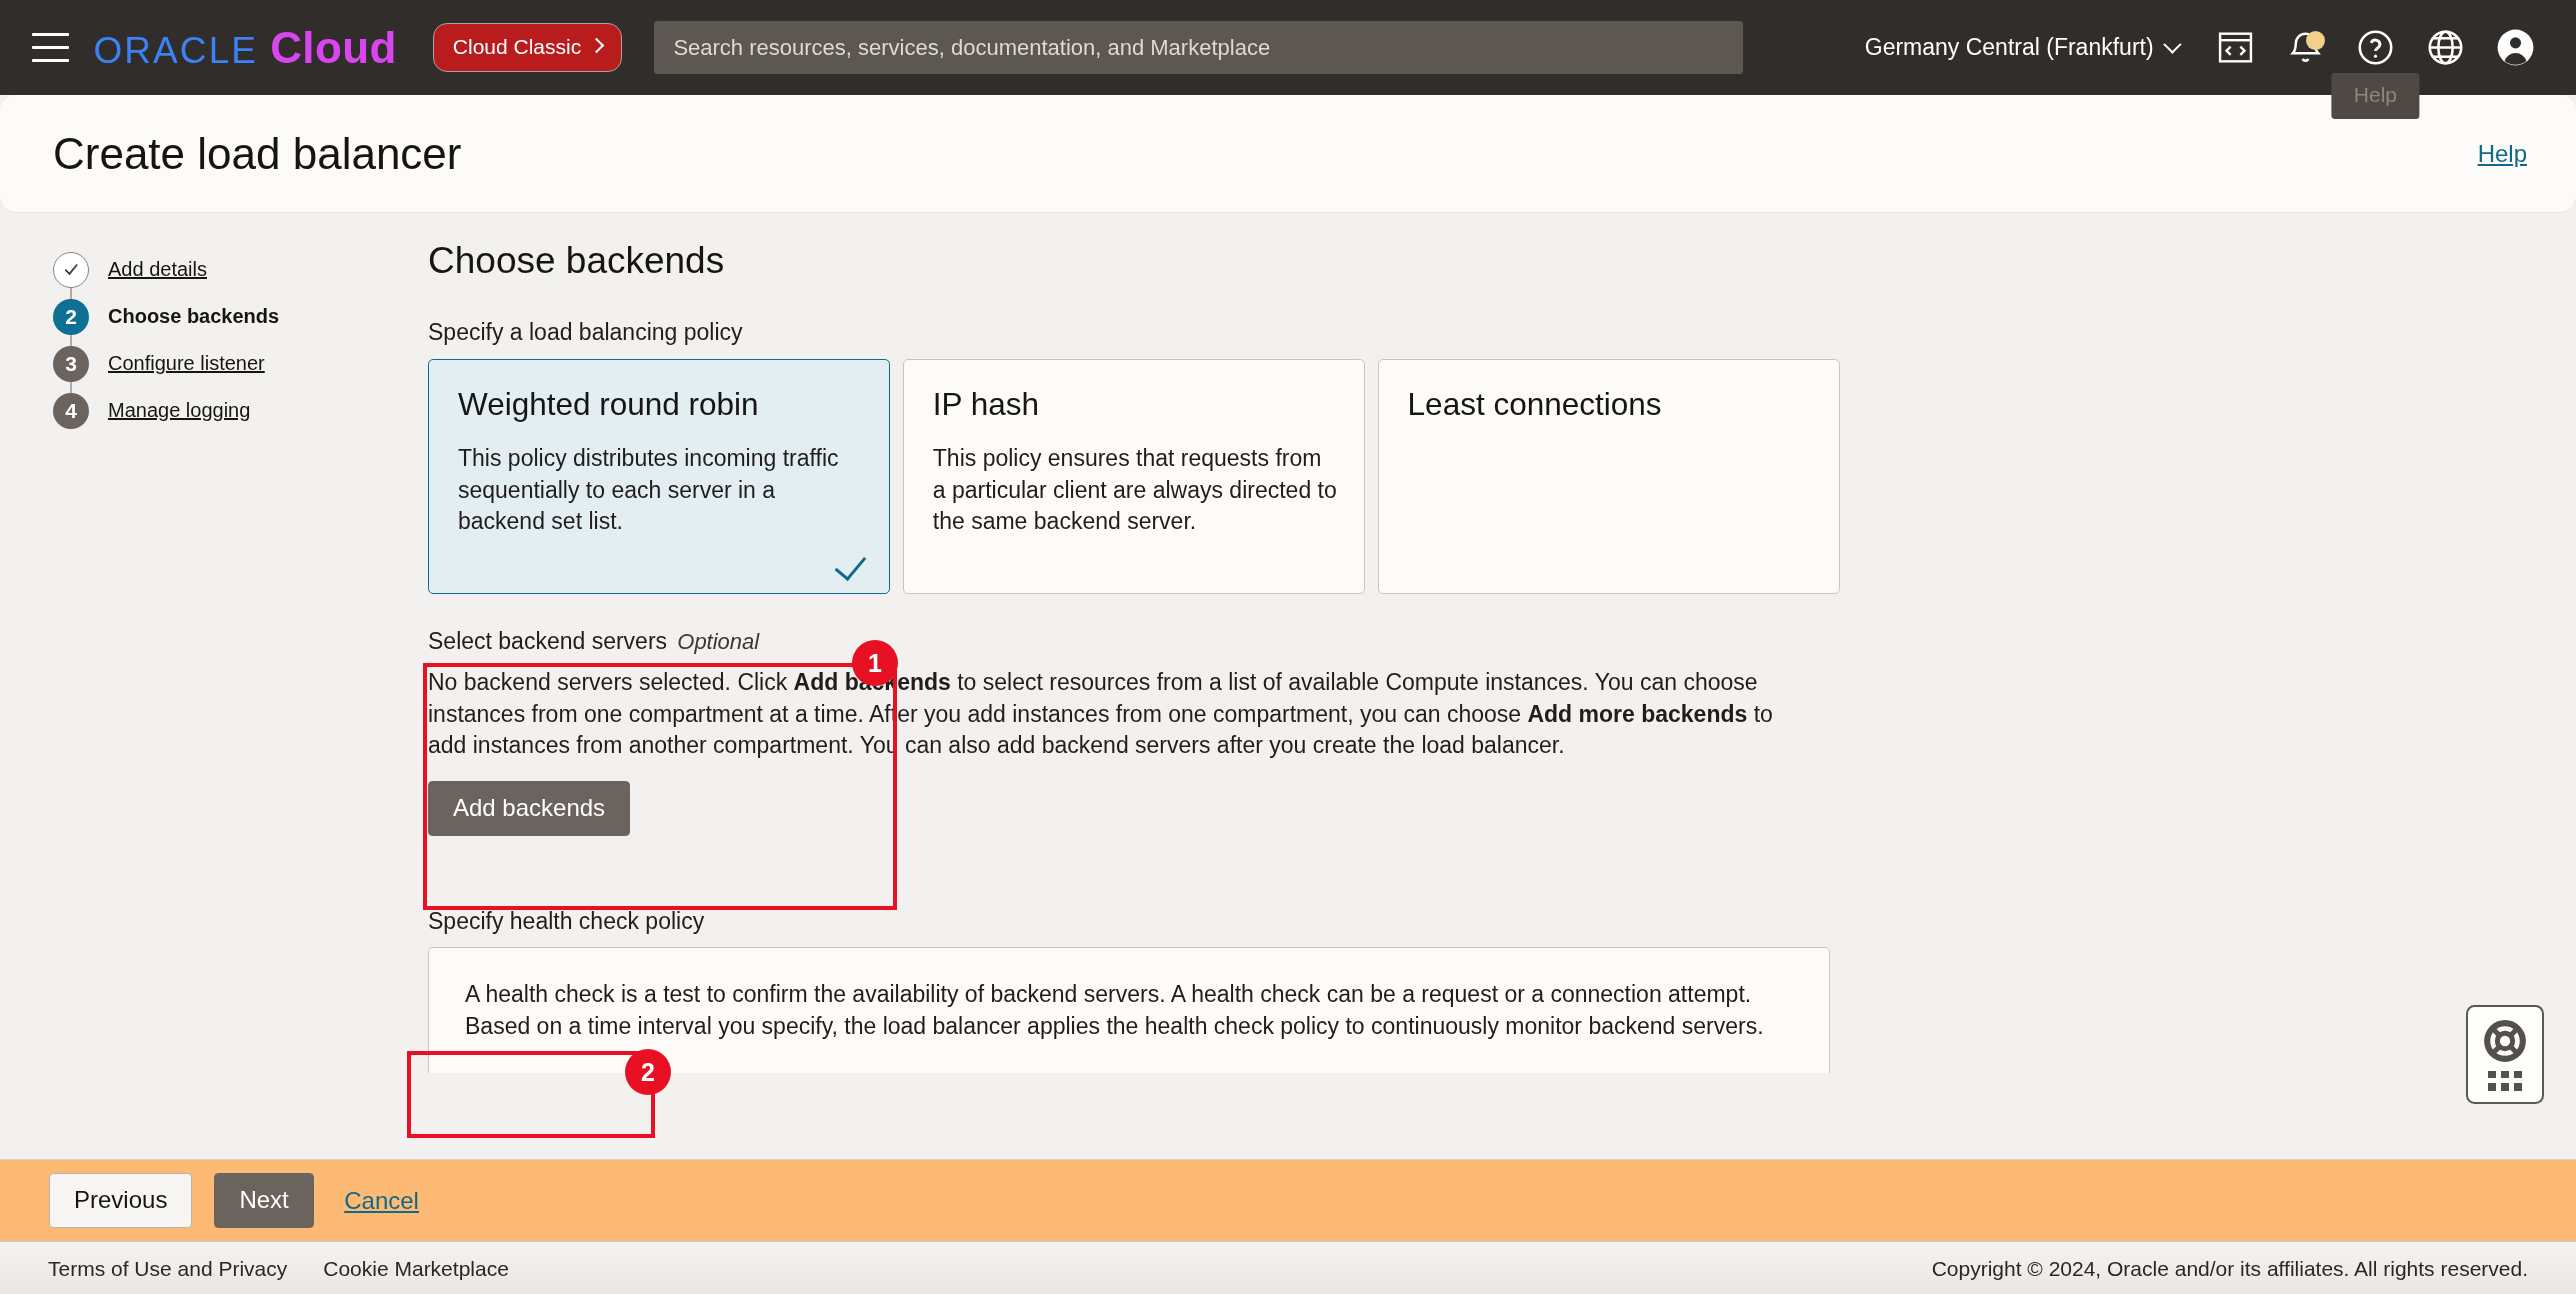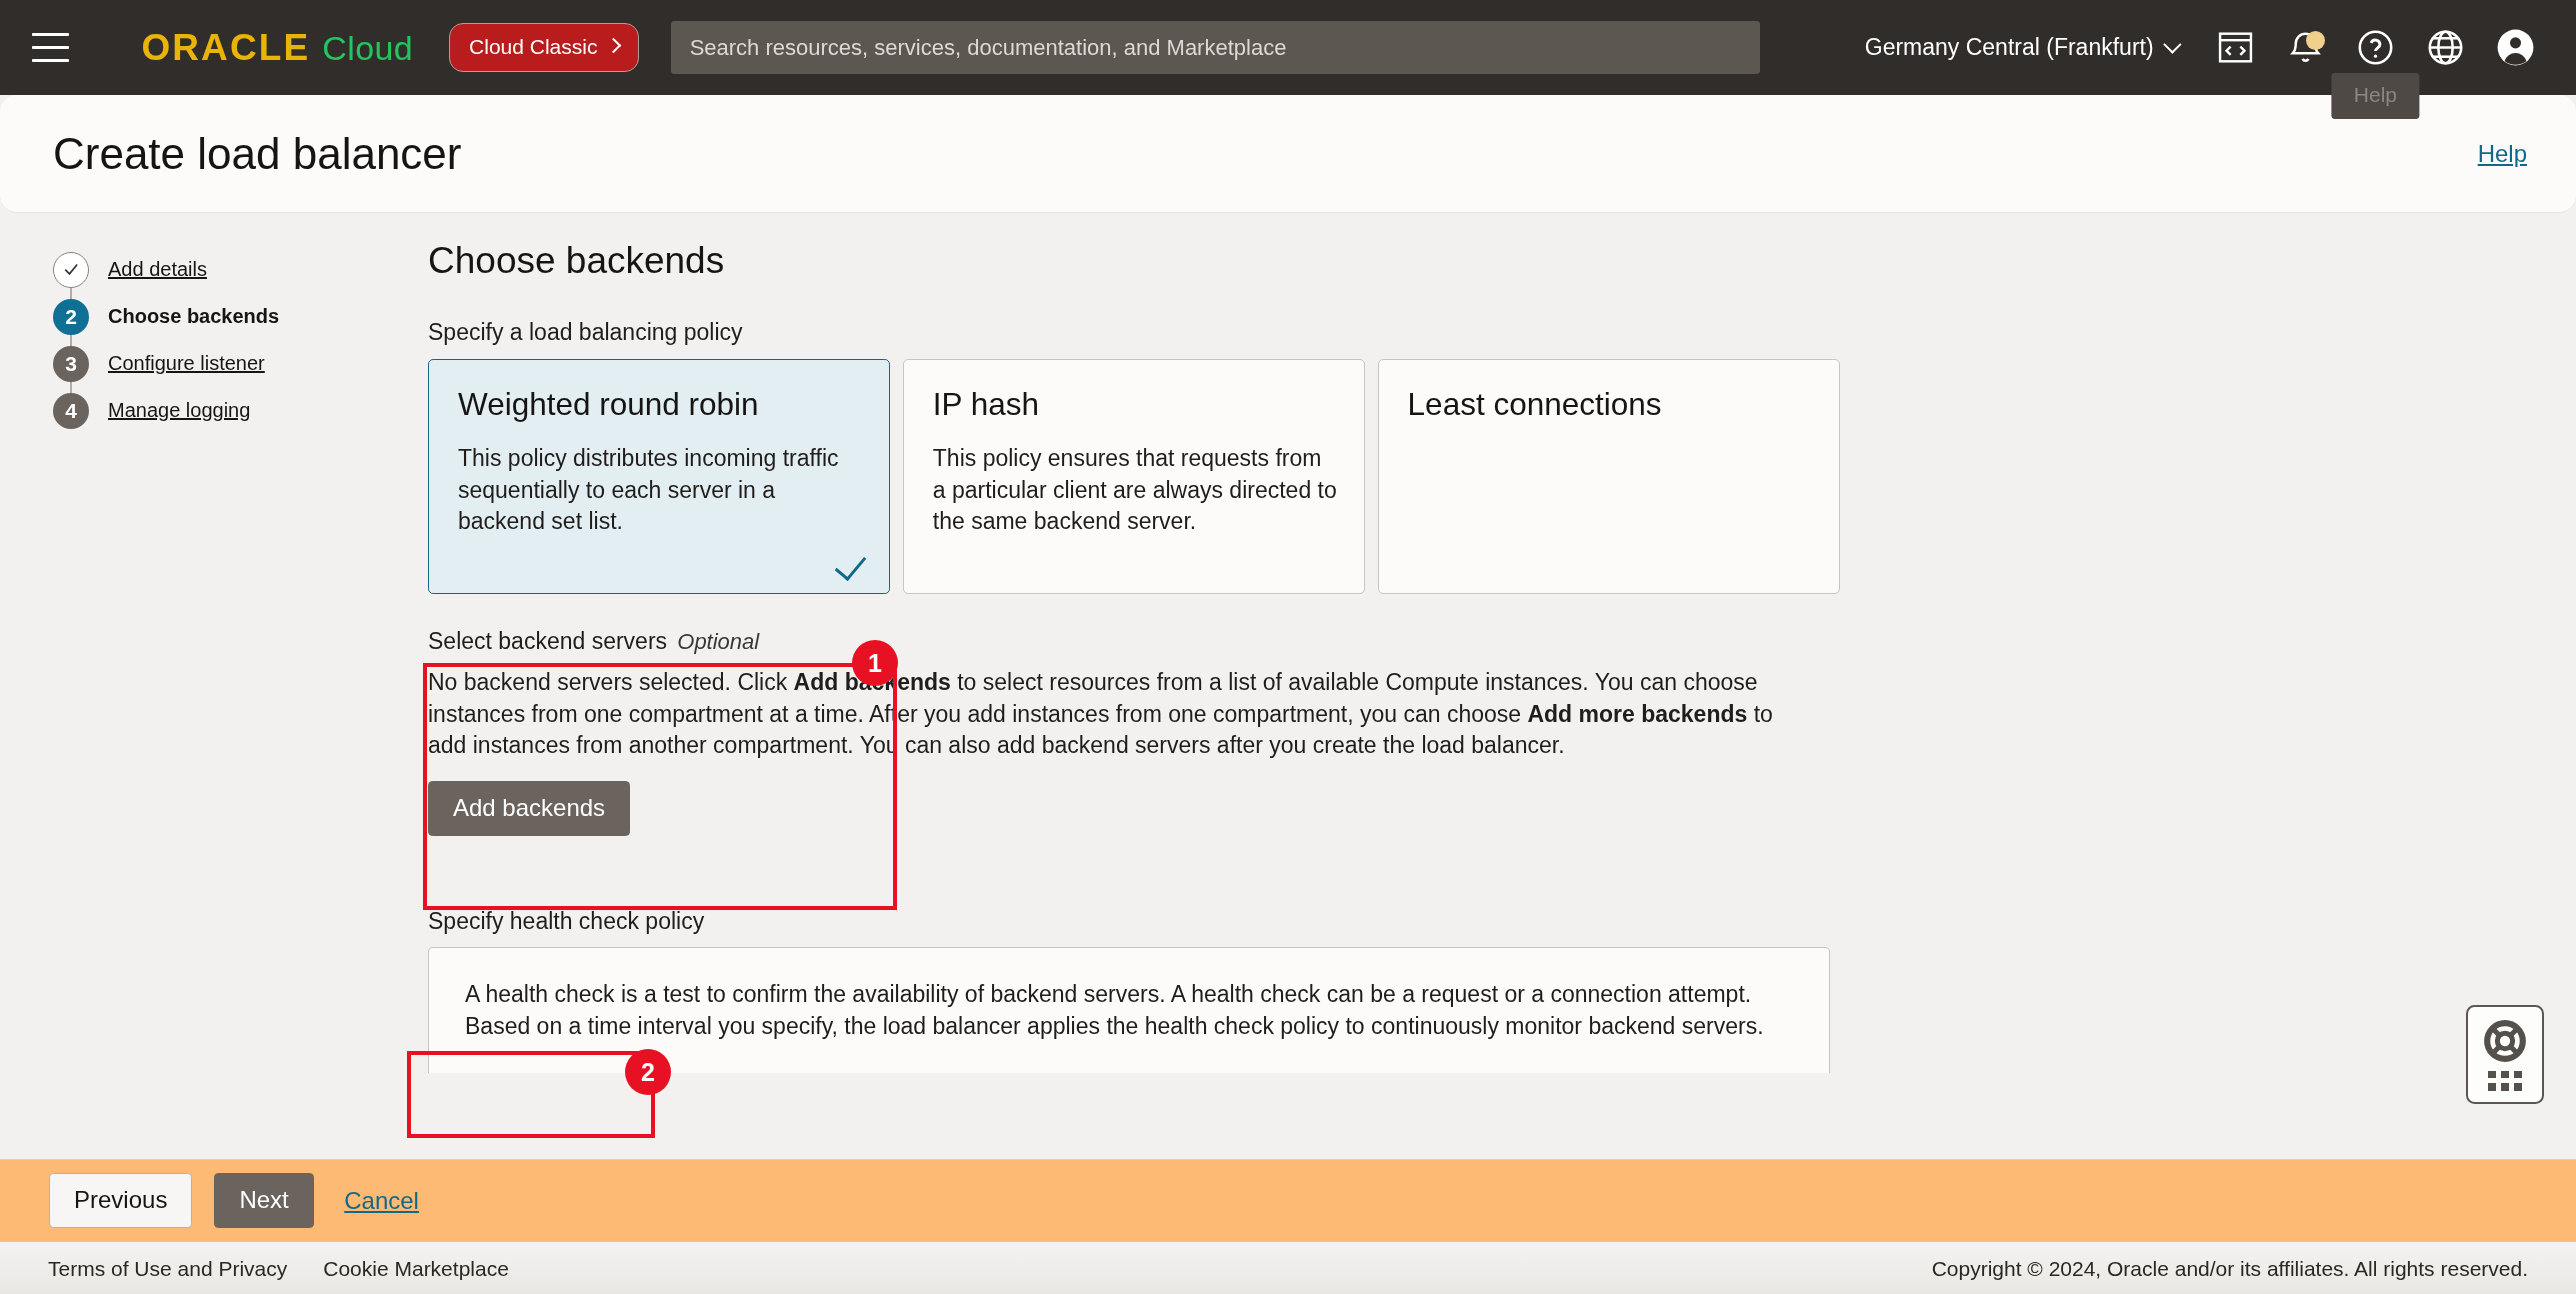--- a/index.html
+++ b/index.html
@@ -21,25 +21,24 @@
   }
   .hamburger {
     width: 37px; height: 29px; margin-left: 6.8px; margin-right: 24px;
     display: flex; flex-direction: column; justify-content: space-between;
     cursor: pointer;
   }
   .hamburger span { display:block; height: 3.4px; background: #fff; border-radius: 0.9px; }
 
   .logo-wrap { display: flex; align-items: baseline; gap: 12px; cursor: pointer; }
   .logo-oracle {
-    color: #eab308; font-size: 37px; font-weight: 700; letter-spacing: 2.1px;
+    color: #3b82f6; font-size: 37px; font-weight: 400; letter-spacing: 2.1px;
     font-family: "Liberation Sans", sans-serif;
-    margin-left: 48px;
-  }
-  .logo-cloud { color: #22c55e; font-size: 34px; font-weight: 400; letter-spacing: 0.4px; }
+  }
+  .logo-cloud { color: #d946ef; font-size: 44px; font-weight: 700; letter-spacing: 0.4px; }
 
   .cloud-classic {
     margin-left: 36px;
     border: 1.7px solid #a8a29c;
     background: #b91c1c;
     color: #fff;
     font-size: 21px;
     padding: 10.2px 19px 12px 19px;
     border-radius: 14px;
     display: flex; align-items: center; gap: 10.2px;

